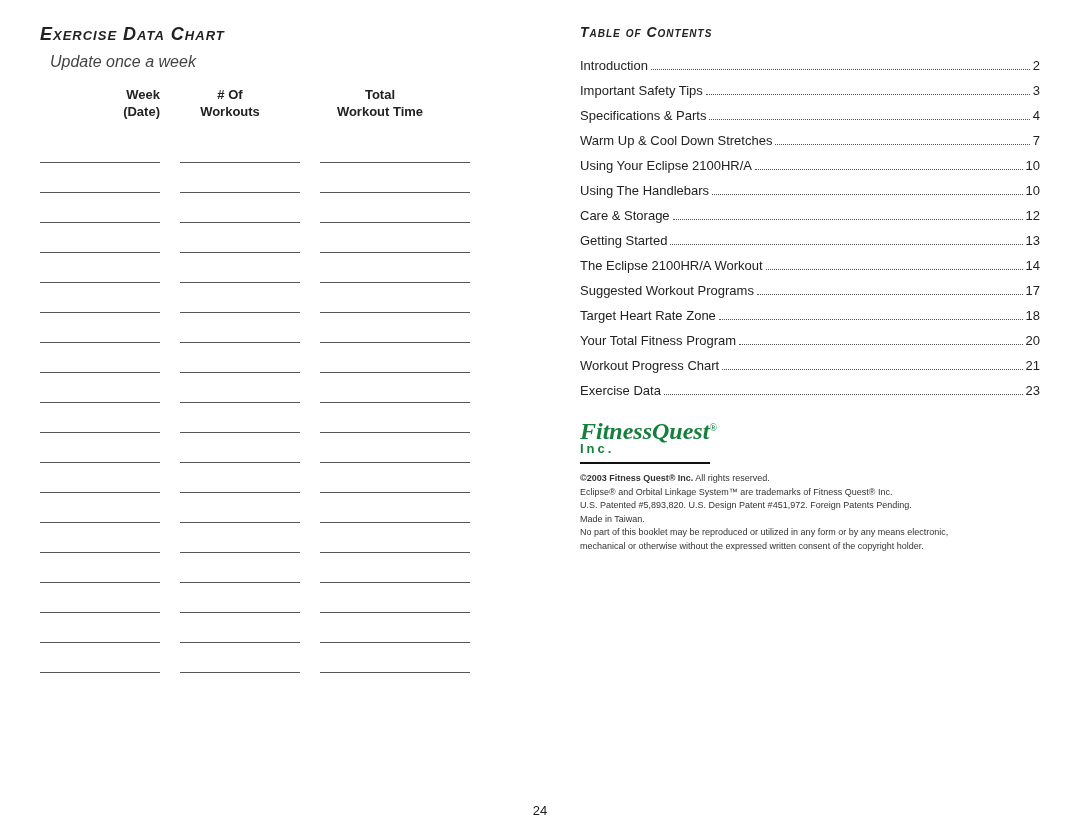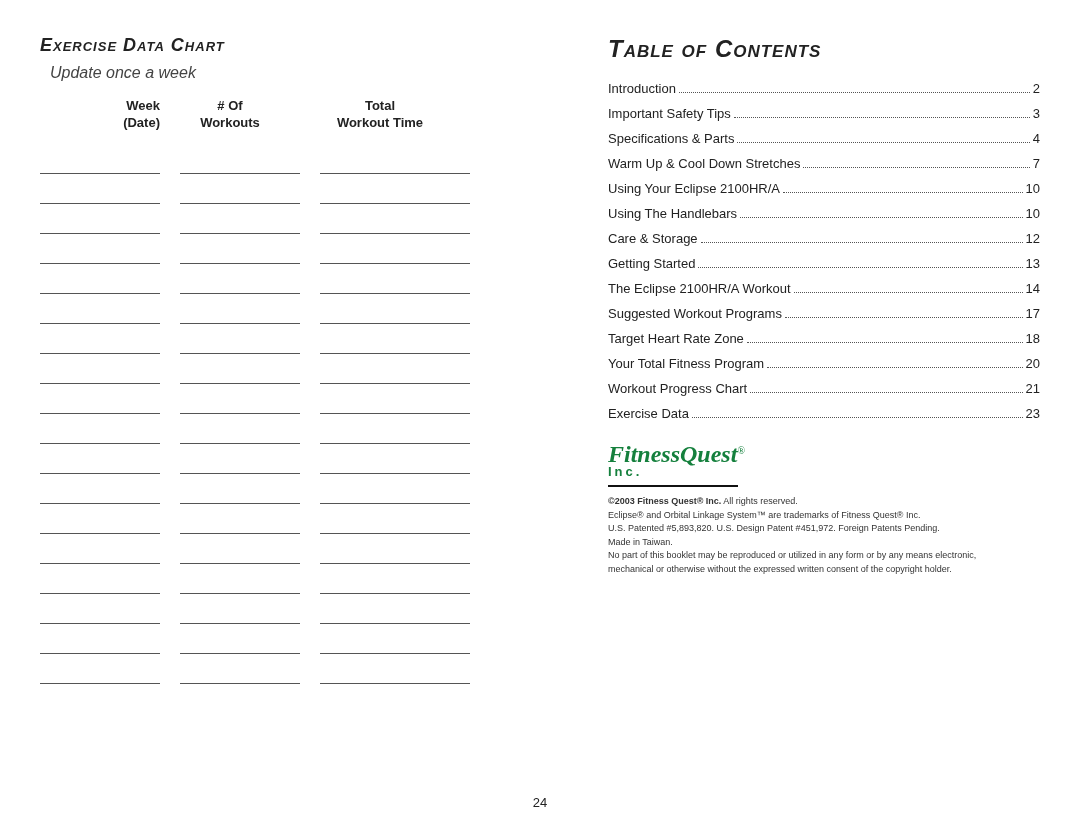--- a/index.html
+++ b/index.html
@@ -12,22 +12,22 @@
       font-size: 13px;
       color: #222;
       display: flex;
       flex-direction: column;
       overflow: hidden;
     }
 
     .page-wrapper {
       display: flex;
       flex: 1;
-      padding: 35px 40px 20px 40px;
-      gap: 88px;
+      padding: 24px 40px 20px 40px;
+      gap: 60px;
     }
 
     
     .left-col {
       width: 480px;
       flex-shrink: 0;
     }
 
     .left-title {
       font-size: 18px;
@@ -107,21 +107,21 @@
       border-bottom: 1px solid #555;
       height: 22px;
     }
 
     
     .right-col {
       flex: 1;
     }
 
     .right-title {
-      font-size: 24px;
+      font-size: 14px;
       font-weight: bold;
       font-variant: small-caps;
       font-style: italic;
       letter-spacing: 1px;
       margin-bottom: 18px;
     }
 
     .toc-list {
       list-style: none;
       padding: 0;
@@ -179,21 +179,21 @@
     }
 
     .copyright-text .bold {
       font-weight: bold;
     }
 
     
     .page-number {
       text-align: center;
       font-size: 13px;
-      padding-bottom: 24px;
+      padding-bottom: 16px;
       color: #222;
     }
 
   </style>
 </head>
 <body>
 
 <div class="page-wrapper">
 
   <div class="left-col">

